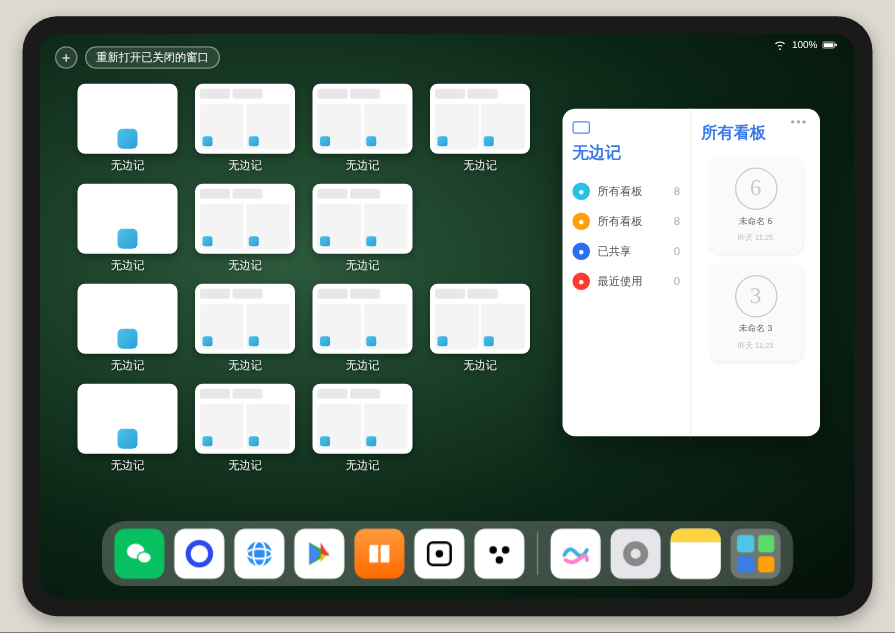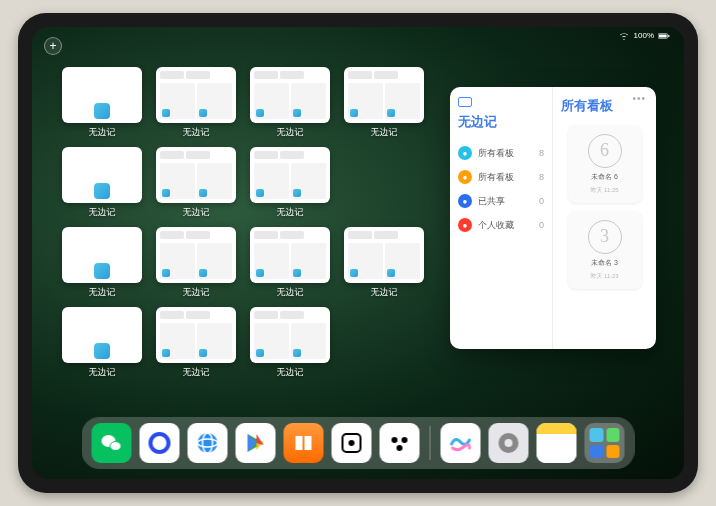--- a/index.html
+++ b/index.html
@@ -55,20 +55,23 @@
           <rect x="0" y="1" width="16" height="8" rx="2" fill="none" stroke="#fff"></rect>
           <rect x="1.5" y="2.5" width="13" height="5" rx="1"></rect>
           <rect x="17" y="3" width="2" height="4" rx="1"></rect>
         </svg>
 </div>
 
 <div class="topbar">
   <div class="addbtn">
           <span>+</span>
         </div>
+  <div class="reopen">
+          <span>重新打开已关闭的窗口</span>
+        </div>
 </div>
 
 <div class="tiles">
   <div class="tile">
           <div class="thumb blank"></div>
           <div class="tlabel">无边记</div>
         </div>
   <div class="tile">
           <div class="thumb grid">
             <div class="hdr">
@@ -230,21 +233,21 @@
               <span>所有看板</span>
               <span class="cnt">8</span>
             </div>
             <div class="pitem">
               <div class="ic" style="background:#2b6ff0">●</div>
               <span>已共享</span>
               <span class="cnt">0</span>
             </div>
             <div class="pitem">
               <div class="ic" style="background:#ff3b30">●</div>
-              <span>个人收藏</span>
+              <span>最近使用</span>
               <span class="cnt">0</span>
             </div>
           </div>
   </div>
   <div class="pr">
     <div class="ptitle2">所有看板</div>
     <div id="pcards">
             <div class="card">
               <div class="sketch">6</div>
               <div class="clabel">未命名 6</div>

